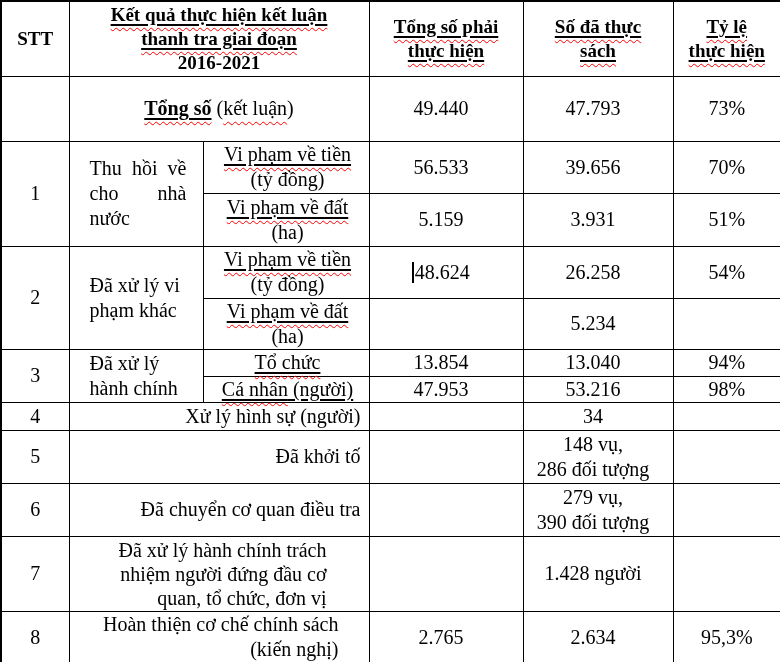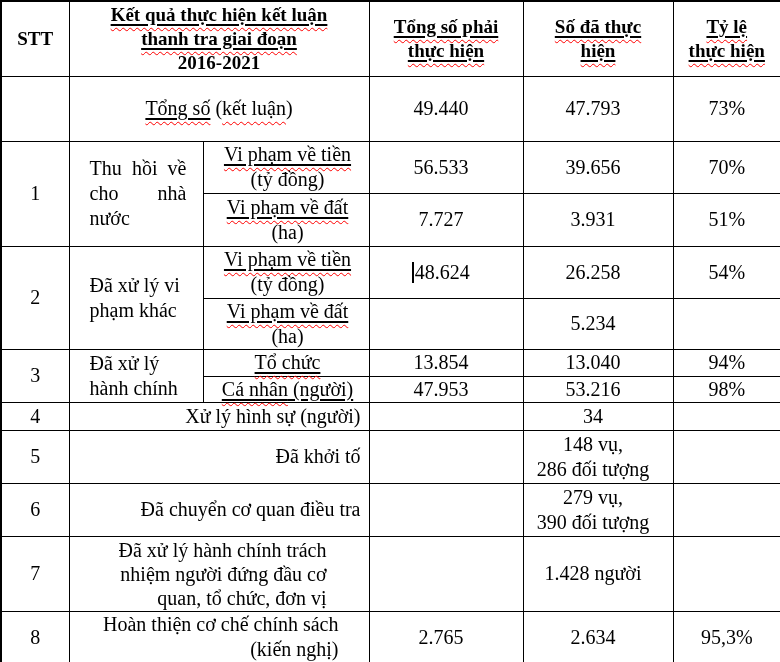--- a/index.html
+++ b/index.html
@@ -11,21 +11,21 @@
   .c-stt{text-align:center;}
   .c-cat{text-align:left;padding:0 16px 0 20px;}
   .justify{text-align:justify;}
   .c-sub{text-align:center;padding:0 4px 0 7px;}
   .c-num{text-align:center;padding-right:10px;}
   .c-rate{text-align:center;}
   .c-label{text-align:right;padding:0 8px;}
   .c-label7{padding-right:42px;line-height:24px;}
   .c-label8{padding-right:30px;}
   .c-total{text-align:center;}
-  .b{font-weight:normal;}
+  .b{font-weight:bold;}
   .u{text-decoration-line:underline;text-decoration-thickness:1.5px;text-underline-offset:3px;}
   .sq{text-decoration-line:underline;text-decoration-style:wavy;
       text-decoration-color:#ff0000;text-decoration-thickness:1px;text-underline-offset:6px;}
   .caret{display:inline-block;width:1.5px;height:21px;background:#000;
          vertical-align:-4px;margin-right:1px;}
 </style>
 </head>
 <body>
 
 <table>
@@ -45,21 +45,21 @@
       <div><span class="u"><span class="sq">Kết quả thực hiện kết luận</span></span></div>
       <div><span class="u"><span class="sq">thanh tra giai đoạn</span></span></div>
       <div><span>2016-2021</span></div>
     </th>
     <th>
       <div><span class="u"><span class="sq">Tổng số phải</span></span></div>
       <div><span class="u"><span class="sq">thực hiện</span></span></div>
     </th>
     <th>
       <div><span class="u"><span class="sq">Số đã thực</span></span></div>
-      <div><span class="u"><span class="sq">hiện</span></span></div>
+      <div><span class="u"><span class="sq">sách</span></span></div>
     </th>
     <th>
       <div><span class="u"><span class="sq">Tỷ lệ</span></span></div>
       <div><span class="u"><span class="sq">thực hiện</span></span></div>
     </th>
   </tr>
 
   <tr style="height:65px">
     <td class="c-stt"></td>
     <td class="c-total" colspan="2">
@@ -80,21 +80,21 @@
     <td class="c-num">56.533</td>
     <td class="c-num">39.656</td>
     <td class="c-rate">70%</td>
   </tr>
 
   <tr style="height:53px">
     <td class="c-sub">
       <div><span class="u"><span class="sq">Vi phạm về đất</span></span></div>
       <div>(ha)</div>
     </td>
-    <td class="c-num">7.727</td>
+    <td class="c-num">5.159</td>
     <td class="c-num">3.931</td>
     <td class="c-rate">51%</td>
   </tr>
 
   <tr style="height:52px">
     <td class="c-stt" rowspan="2">2</td>
     <td class="c-cat" rowspan="2">Đã xử lý vi phạm khác</td>
     <td class="c-sub">
       <div><span class="u"><span class="sq">Vi phạm về tiền</span></span></div>
       <div>(tỷ đồng)</div>

